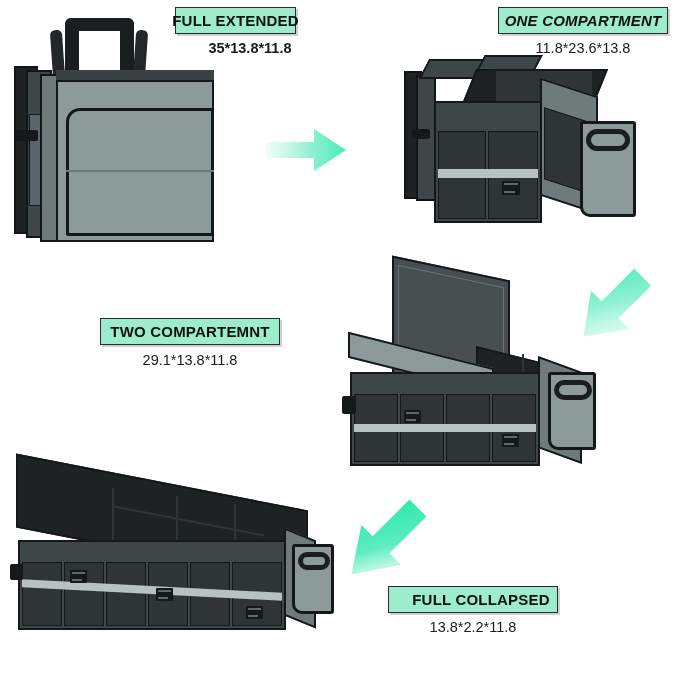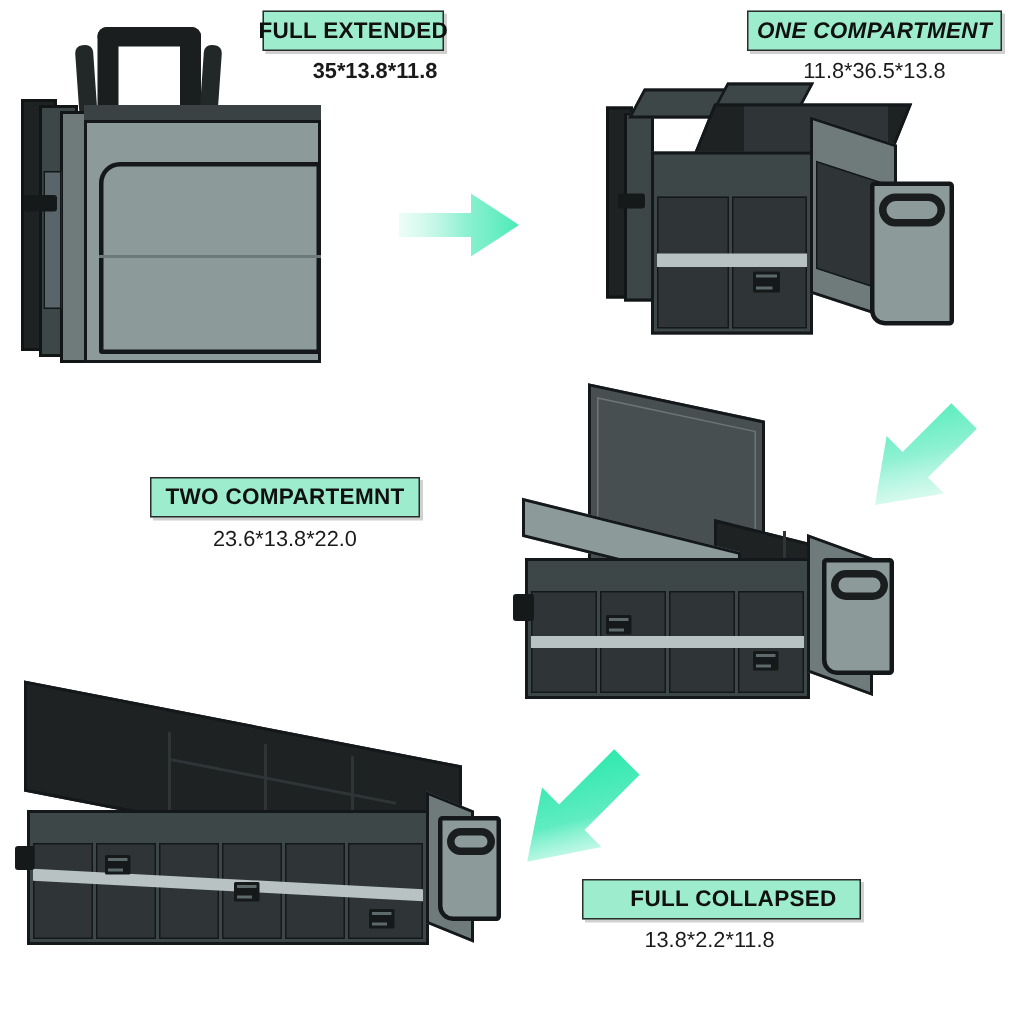--- a/index.html
+++ b/index.html
@@ -121,21 +121,21 @@
   <div class="panel gray-mid" style="left:136px;top:32px;width:58px;height:118px;border:2px solid #14181a;transform:skewY(18deg);"></div>
   <div class="panel charcoal" style="left:140px;top:60px;width:48px;height:72px;border:1px solid #14181a;transform:skewY(18deg);"></div>
 
   <div class="panel gray-light" style="left:176px;top:66px;width:56px;height:96px;border:3px solid #14181a;border-radius:3px 3px 3px 10px;"></div>
   <div class="panel" style="left:182px;top:74px;width:44px;height:22px;border:5px solid #1a1e1f;border-radius:11px;background:#8d9a9a;"></div>
 </div>
 
 <div class="label-box" style="left:498px;top:7px;width:170px;height:27px;font-style:italic;">
   <span>ONE COMPARTMENT</span>
 </div>
-<div class="dims" style="left:498px;top:40px;width:170px;">11.8*36.5*13.8</div>
+<div class="dims" style="left:498px;top:40px;width:170px;">11.8*23.6*13.8</div>
 
 <svg class="arrow" style="left:565px;top:265px;" width="96" height="84" viewBox="0 0 96 84">
   <defs>
     <linearGradient id="g2" x1="1" y1="0" x2="0" y2="1">
       <stop offset="0%" stop-color="#ccf8e9" stop-opacity="0.2"></stop>
       <stop offset="55%" stop-color="#7aeeca" stop-opacity="0.85"></stop>
       <stop offset="100%" stop-color="#45ecb4"></stop>
     </linearGradient>
   </defs>
   <g transform="rotate(135 48 42)">
@@ -167,21 +167,21 @@
 
   <div class="panel gray-light" style="left:212px;top:104px;width:48px;height:78px;border:3px solid #14181a;border-radius:3px 3px 3px 10px;"></div>
   <div class="panel" style="left:218px;top:112px;width:38px;height:20px;border:5px solid #1a1e1f;border-radius:10px;background:#8d9a9a;"></div>
 
   <div class="panel" style="left:6px;top:128px;width:14px;height:18px;background:#15191a;border-radius:2px;"></div>
 </div>
 
 <div class="label-box" style="left:100px;top:318px;width:180px;height:27px;">
   <span>TWO COMPARTEMNT</span>
 </div>
-<div class="dims" style="left:100px;top:352px;width:180px;">23.6*13.8*22.0</div>
+<div class="dims" style="left:100px;top:352px;width:180px;">29.1*13.8*11.8</div>
 
 <svg class="arrow" style="left:332px;top:498px;" width="104" height="88" viewBox="0 0 104 88">
   <defs>
     <linearGradient id="g3" x1="1" y1="0" x2="0" y2="1">
       <stop offset="0%" stop-color="#d6fbee" stop-opacity="0.25"></stop>
       <stop offset="45%" stop-color="#5eecc0"></stop>
       <stop offset="100%" stop-color="#1fe8a6"></stop>
     </linearGradient>
   </defs>
   <g transform="rotate(135 52 44)">
@@ -213,16 +213,16 @@
   <div class="emblem" style="left:148px;top:110px;width:17px;height:13px;"></div>
   <div class="emblem" style="left:238px;top:128px;width:17px;height:13px;"></div>
 
   <div class="panel gray-mid" style="left:276px;top:56px;width:32px;height:88px;border:2px solid #14181a;transform:skewY(22deg);"></div>
   <div class="panel gray-light" style="left:284px;top:66px;width:42px;height:70px;border:3px solid #14181a;border-radius:3px 3px 3px 10px;"></div>
   <div class="panel" style="left:290px;top:74px;width:32px;height:18px;border:5px solid #1a1e1f;border-radius:9px;background:#8d9a9a;"></div>
 
   <div class="panel" style="left:2px;top:86px;width:13px;height:16px;background:#15191a;border-radius:2px;"></div>
 </div>
 
-<div class="label-box" style="left:388px;top:586px;width:186px;height:27px;padding-left:16px;">
+<div class="label-box" style="left:388px;top:586px;width:170px;height:27px;padding-left:16px;">
   <span>FULL COLLAPSED</span>
 </div>
 <div class="dims" style="left:388px;top:619px;width:170px;">13.8*2.2*11.8</div>
 
 </body></html>

